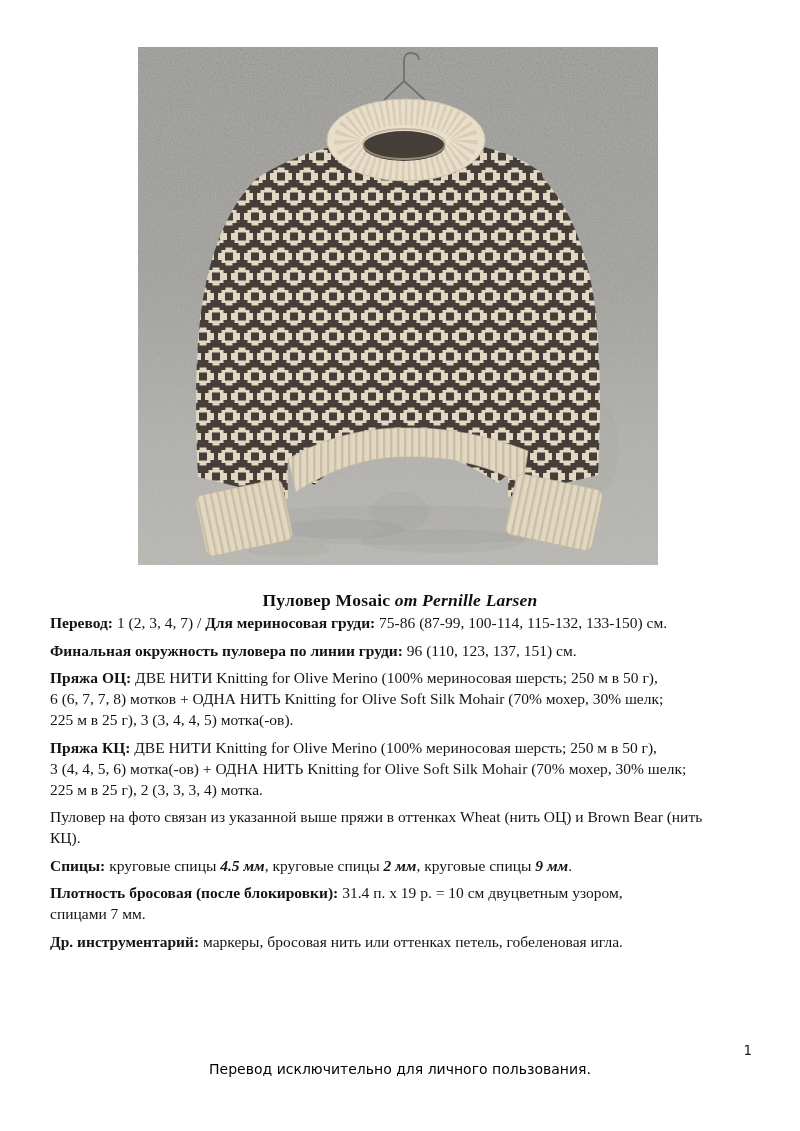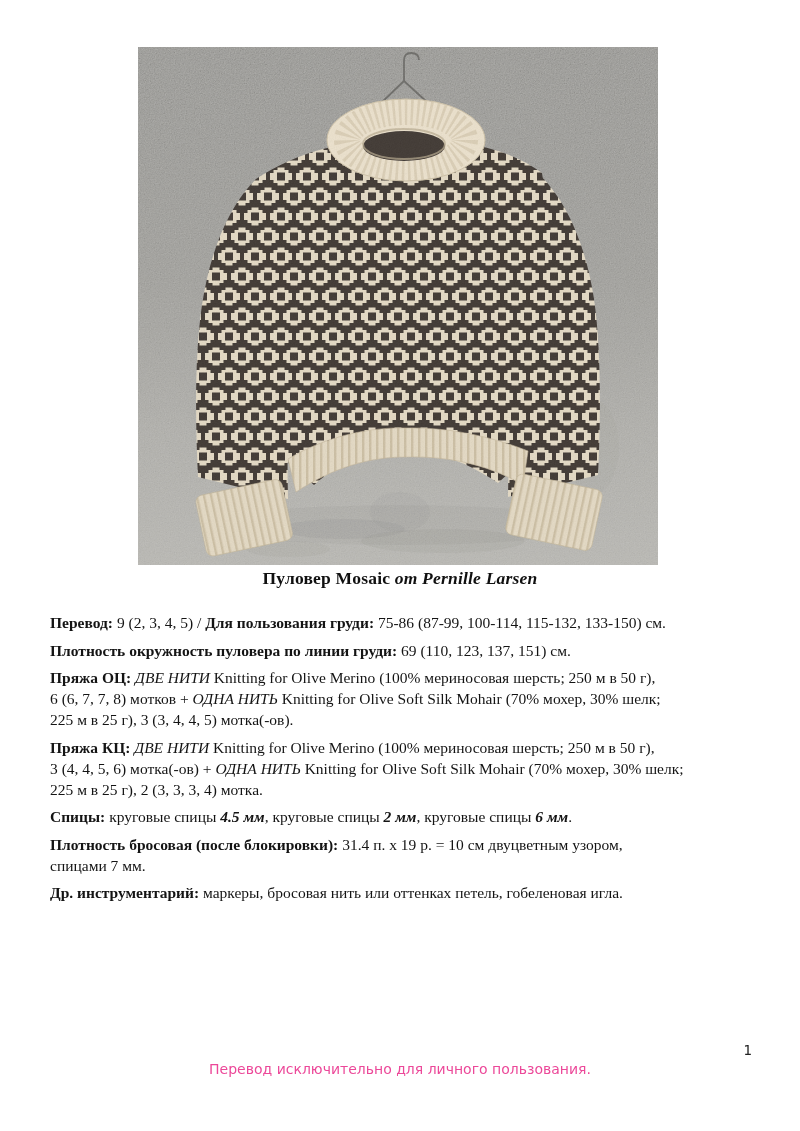--- a/index.html
+++ b/index.html
@@ -3,39 +3,39 @@
 <meta charset="utf-8">
 <style>
   html,body{margin:0;padding:0;}
   body{
     width:800px;height:1131px;position:relative;background:#ffffff;
     font-family:"Liberation Serif",serif;color:#161616;overflow:hidden;
   }
   .photo-wrap{position:absolute;left:138px;top:47px;width:520px;height:518px;}
   .photo-wrap svg{display:block;}
   .title-line{
-    position:absolute;left:0;top:556px;width:800px;text-align:center;
+    position:absolute;left:0;top:578px;width:800px;text-align:center;
     font-size:17.5px;font-weight:700;color:#101010;letter-spacing:.2px;
   }
   .content{
     position:absolute;left:50px;top:612px;width:708px;
     font-size:15.5px;line-height:21px;color:#141414;
   }
   .content p{margin:0 0 6.5px 0;}
   .run-n{font-weight:400;font-style:normal;}
   .run-b{font-weight:700;}
-  .run-i{font-style:italic;}
+  .run-i{}
   .run-bi{font-weight:700;font-style:italic;}
   .page-number{
     position:absolute;top:1042px;right:48px;
     font-family:"DejaVu Sans",sans-serif;font-size:13.5px;color:#222;
   }
   .footer-note{
     position:absolute;top:1061px;left:0;width:800px;text-align:center;
-    font-family:"DejaVu Sans",sans-serif;font-size:14px;color:#ec4899;
+    font-family:"DejaVu Sans",sans-serif;font-size:14px;color:#000000;
   }
 </style>
 </head>
 <body>
 
 <div class="page">
 
   <figure class="photo-wrap" style="margin:0">
     <svg width="520" height="518" viewBox="0 0 520 518">
       <defs>
@@ -110,25 +110,26 @@
         </g>
       </g>
 
       <rect width="520" height="518" filter="url(#noise)" opacity="0.10"></rect>
     </svg>
   </figure>
 
   <h1 class="title-line"><span class="run-b">Пуловер Mosaic </span><span class="run-bi">от Pernille Larsen</span></h1>
 
   <main class="content">
-      <p><span class="run-b">Перевод:</span><span class="run-n"> 9 (2, 3, 4, 5) / </span><span class="run-b">Для пользования груди:</span><span class="run-n"> 75-86 (87-99, 100-114, 115-132, 133-150) см.</span></p>
-      <p><span class="run-b">Плотность окружность пуловера  по линии груди:</span><span class="run-n"> 69 (110, 123, 137, 151) см.</span></p>
+      <p><span class="run-b">Перевод:</span><span class="run-n"> 1 (2, 3, 4, 7) / </span><span class="run-b">Для мериносовая груди:</span><span class="run-n"> 75-86 (87-99, 100-114, 115-132, 133-150) см.</span></p>
+      <p><span class="run-b">Финальная окружность пуловера  по линии груди:</span><span class="run-n"> 96 (110, 123, 137, 151) см.</span></p>
       <p><span class="run-b">Пряжа ОЦ:</span><span class="run-n"> </span><span class="run-i">ДВЕ НИТИ</span><span class="run-n"> Knitting for Olive Merino (100% мериносовая шерсть; 250 м в 50 г),</span><br><span class="run-n">6 (6, 7, 7, 8) мотков + </span><span class="run-i">ОДНА НИТЬ</span><span class="run-n"> Knitting for Olive Soft Silk Mohair (70% мохер, 30% шелк;</span><br><span class="run-n">225 м в 25 г), 3 (3, 4, 4, 5) мотка(-ов).</span></p>
       <p><span class="run-b">Пряжа КЦ:</span><span class="run-n"> </span><span class="run-i">ДВЕ НИТИ</span><span class="run-n"> Knitting for Olive Merino (100% мериносовая шерсть; 250 м в 50 г),</span><br><span class="run-n">3 (4, 4, 5, 6) мотка(-ов) + </span><span class="run-i">ОДНА НИТЬ</span><span class="run-n"> Knitting for Olive Soft Silk Mohair (70% мохер, 30% шелк;</span><br><span class="run-n">225 м в 25 г), 2 (3, 3, 3, 4) мотка.</span></p>
-      <p><span class="run-b">Спицы:</span><span class="run-n"> круговые спицы </span><span class="run-bi">4.5 мм</span><span class="run-n">, круговые спицы </span><span class="run-bi">2 мм</span><span class="run-n">, круговые спицы </span><span class="run-bi">6 мм</span><span class="run-n">.</span></p>
+      <p><span class="run-i">Пуловер на фото связан из указанной выше пряжи в оттенках Wheat (нить ОЦ) и Brown Bear (нить</span><br><span class="run-i">КЦ).</span></p>
+      <p><span class="run-b">Спицы:</span><span class="run-n"> круговые спицы </span><span class="run-bi">4.5 мм</span><span class="run-n">, круговые спицы </span><span class="run-bi">2 мм</span><span class="run-n">, круговые спицы </span><span class="run-bi">9 мм</span><span class="run-n">.</span></p>
       <p><span class="run-b">Плотность бросовая (после блокировки):</span><span class="run-n"> 31.4 п. x 19 р. = 10 см двуцветным узором,</span><br><span class="run-n">спицами 7 мм.</span></p>
       <p><span class="run-b">Др. инструментарий:</span><span class="run-n"> маркеры, бросовая нить или оттенках петель, гобеленовая игла.</span></p>
     </main>
 
   <div class="page-number">1</div>
   <div class="footer-note">Перевод исключительно для личного пользования.</div>
 
 </div>
 
 </body></html>

